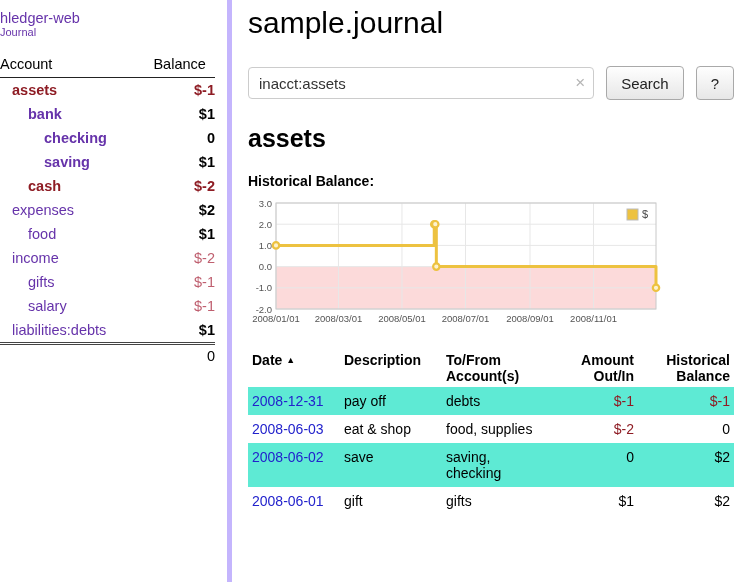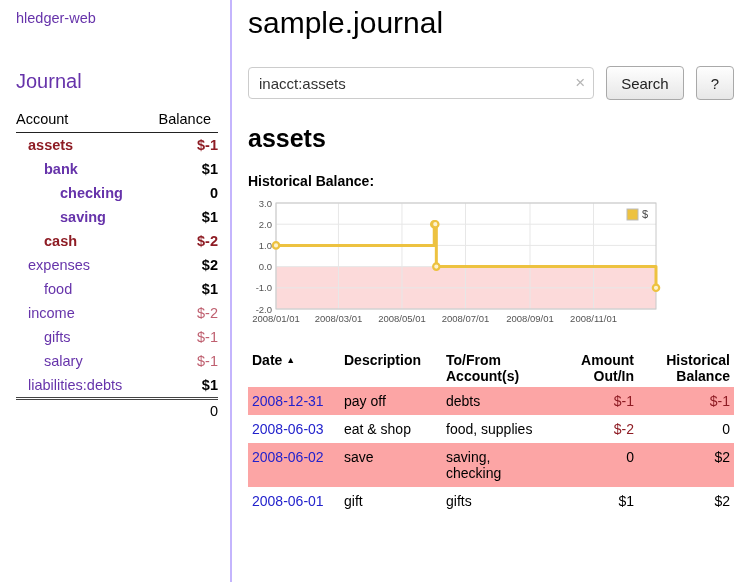--- a/index.html
+++ b/index.html
@@ -1,24 +1,24 @@
 <!DOCTYPE html>
 <html><head>
 <meta charset="utf-8">
 <style>
   * { box-sizing: border-box; margin: 0; padding: 0; }
   html,body { width: 742px; height: 582px; background: #fff; overflow: hidden;
     font-family: "Liberation Sans", sans-serif; color: #000; }
   .app { display: flex; width: 742px; height: 582px; }
 
   
-  .sidebar { width: 232px; flex-shrink: 0; border-right: 2px solid #c4b5fd;
-    padding: 10px 12px 0 16px; }
+  .sidebar { width: 232px; flex-shrink: 0; border-right: 5px solid #c4b5fd;
+    padding: 10px 12px 0 0; }
   .brand { font-size: 14.5px; color: #6633aa; }
-  .journal-link { margin-top: 44px; font-size: 20px; color: #6633aa; }
+  .journal-link { font-size: 11px; color: #6633aa; }
   table.accounts { width: 100%; border-collapse: collapse; margin-top: 18px; font-size: 14.5px; }
   table.accounts th { font-weight: normal; text-align: left; padding: 0 0 5px 0;
     border-bottom: 1px solid #222; }
   table.accounts th.balh { text-align: center; }
   table.accounts td { padding: 4px 0; }
   td.acct { color: #6633aa; }
   td.acct.neg { color: #8e1c24; }
   td.acct.bold { font-weight: bold; }
   td.acct.ind1 { padding-left: 12px; }
   td.acct.ind2 { padding-left: 28px; }
@@ -43,21 +43,21 @@
     border-radius: 4px; font-family: "Liberation Sans", sans-serif; }
   h2.acct-heading { margin-top: 24px; font-size: 25px; font-weight: bold; }
   .chart-label { margin-top: 20px; font-size: 14px; font-weight: bold; }
   #chart { margin-top: 8px; }
 
   table.register { width: 100%; border-collapse: collapse; margin-top: 12px; font-size: 14px; }
   table.register th { font-weight: bold; text-align: left; vertical-align: top; padding: 3px 4px; }
   table.register th.r, table.register td.r { text-align: right; }
   table.register td { padding: 6px 4px; vertical-align: top; }
   table.register td.accts { white-space: pre-line; }
-  tr.shaded { background: #fca5a5; }
+  tr.shaded { background: #5eead4; }
   td.datec a { color: #2222cc; text-decoration: none; }
   table.register .neg { color: #8e1c24; }
   .sort { font-size: 9px; position: relative; top: -2px; }
 </style>
 </head>
 <body>
 
 <div class="app">
 
   <aside class="sidebar">

